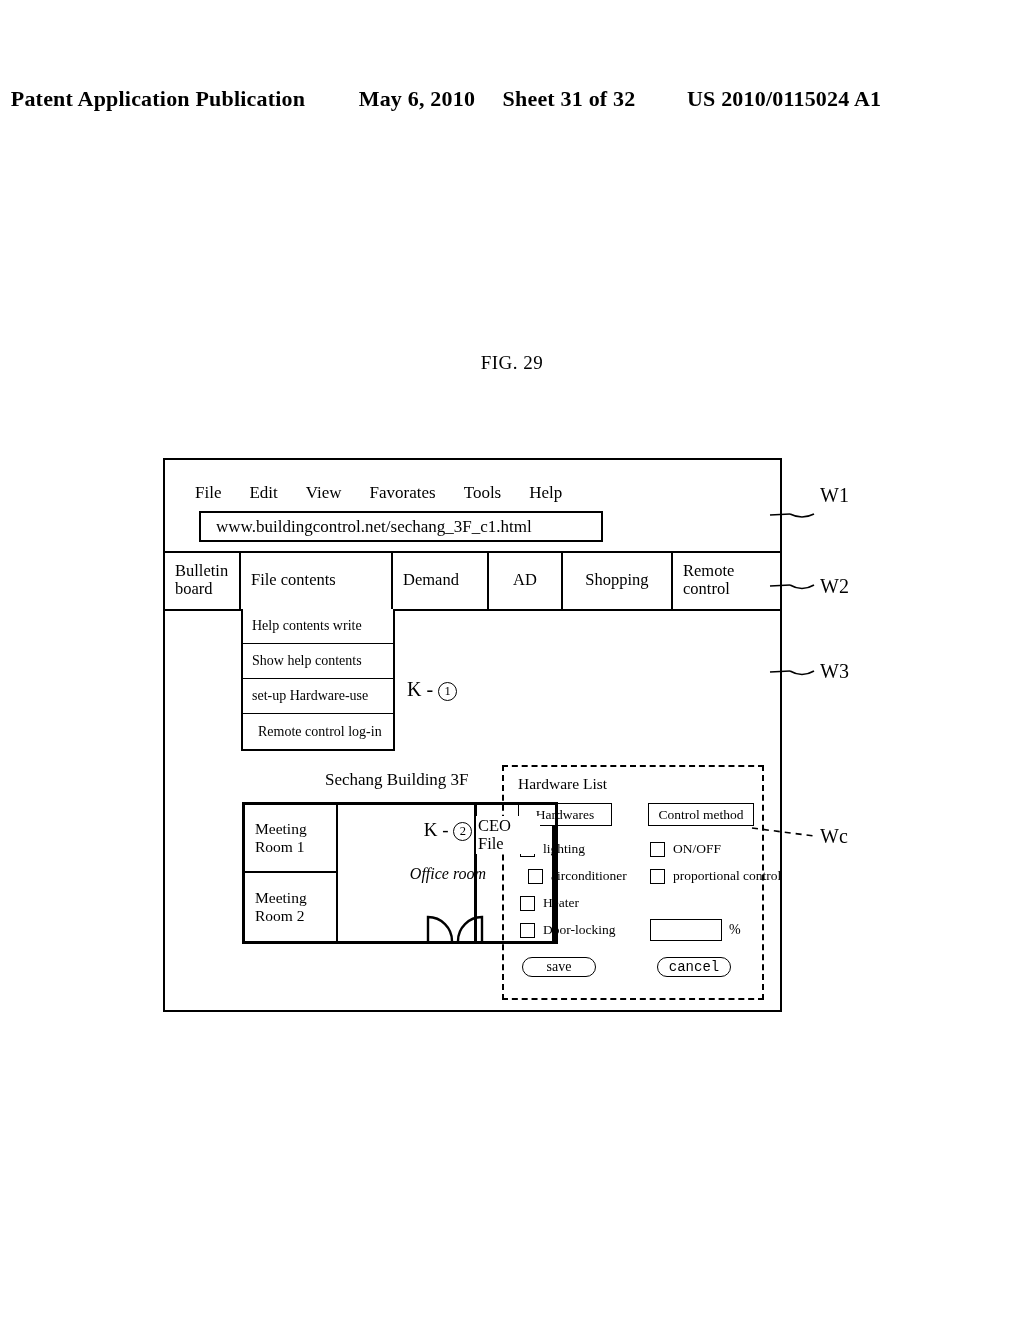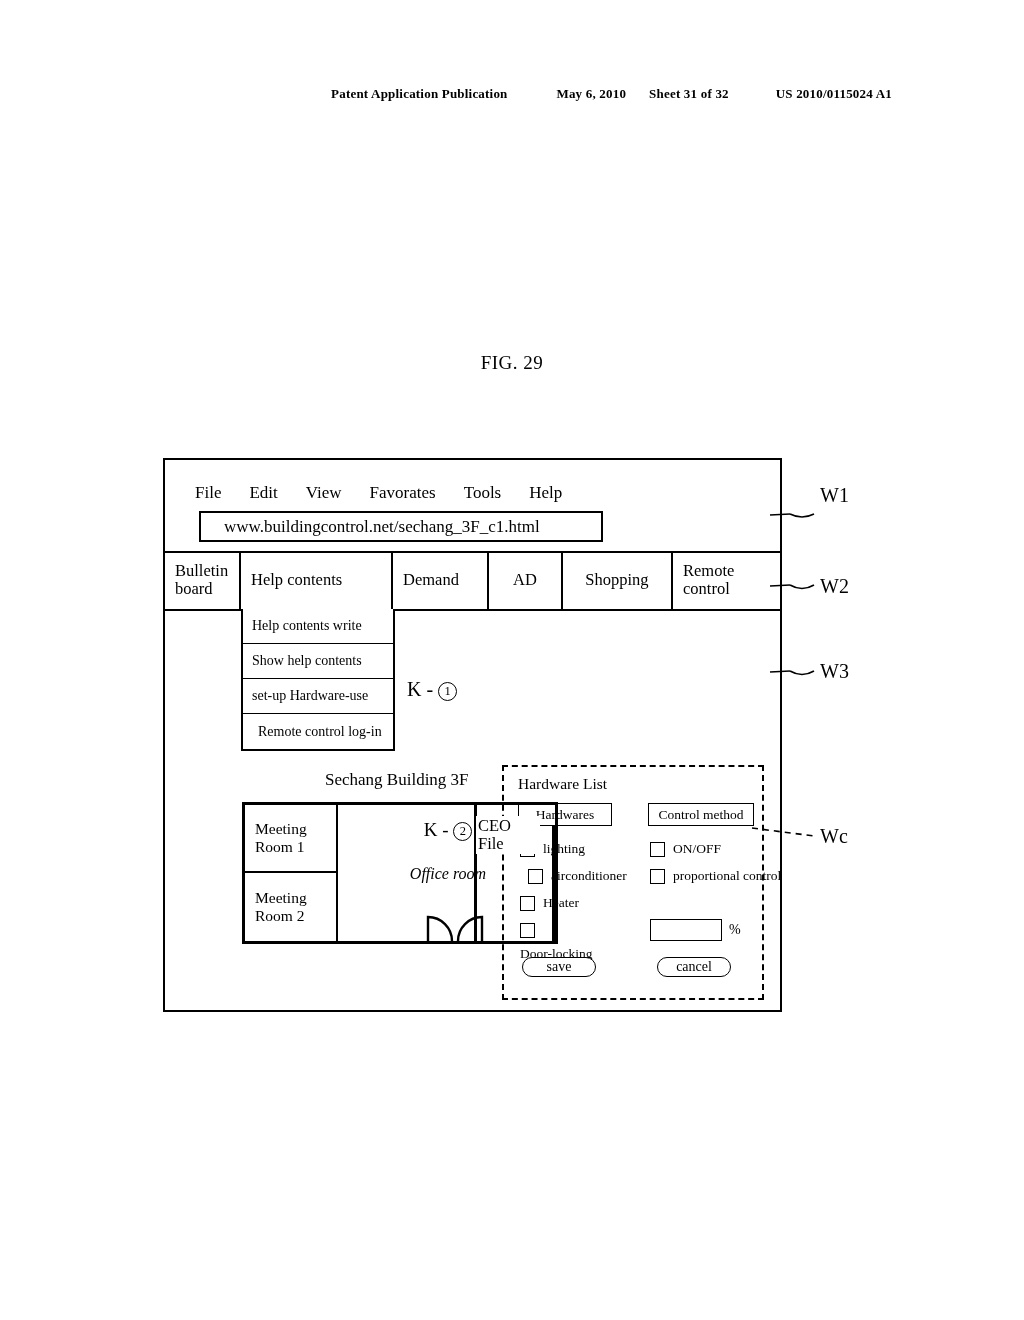--- a/index.html
+++ b/index.html
@@ -16,24 +16,24 @@
     color: #000000;
     overflow: hidden;
   }
 
   
   #page-header {
     position: absolute;
     left: 0;
     top: 86px;
     width: 892px;
-    text-align: right;
+    text-align: center;
     font-family: "Liberation Serif", serif;
     font-weight: bold;
-    font-size: 13px;
+    font-size: 22px;
     letter-spacing: 0.2px;
     white-space: nowrap;
   }
   #page-header .hdr-seg { display: inline-block; }
   #page-header .gap-lg { display: inline-block; width: 42px; }
   #page-header .gap-md { display: inline-block; width: 16px; }
   #page-header .gap-xl { display: inline-block; width: 40px; }
 
   
   #fig-caption {
@@ -85,21 +85,21 @@
     display: flex;
     align-items: center;
   }
   #url-field {
     border: 2px solid #000;
     height: 31px;
     width: 404px;
     box-sizing: border-box;
     display: flex;
     align-items: center;
-    padding-left: 23px;
+    padding-left: 15px;
     font-size: 17px;
     white-space: nowrap;
     background: #fff;
   }
 
   
   .frame-rule {
     position: absolute;
     left: 0;
     width: 100%;
@@ -309,21 +309,21 @@
     box-sizing: border-box;
     flex: 0 0 auto;
     background: #fff;
     margin-top: 1px;
   }
   .chk-label { line-height: 1.15; }
 
   #row-lighting      { left: 16px; top: 74px; }
   #row-aircon        { left: 24px; top: 101px; }
   #row-heater        { left: 16px; top: 128px; }
-  #row-doorlock      { left: 16px; top: 155px; flex-direction: column; }
+  #row-doorlock      { left: 16px; top: 155px; }
   #row-onoff         { left: 146px; top: 74px; }
   #row-proportional  { left: 146px; top: 101px; }
 
   #percent-group {
     position: absolute;
     left: 146px; top: 152px;
     display: flex;
     align-items: center;
     gap: 7px;
   }
@@ -341,21 +341,21 @@
     border-radius: 11px;
     height: 20px;
     display: flex;
     align-items: center;
     justify-content: center;
     font-size: 14px;
     background: #fff;
     box-sizing: border-box;
   }
   #btn-save   { left: 18px;  top: 190px; width: 74px; }
-  #btn-cancel { left: 153px; top: 190px; width: 74px; }
+  #btn-cancel { left: 153px; top: 190px; width: 74px; font-family: Liberation Mono, monospace; }
 
   
   .callout-label {
     position: absolute;
     font-size: 20px;
     font-family: "Liberation Serif", serif;
     white-space: nowrap;
   }
   #label-w1 { left: 820px; top: 484px; }
   #label-w2 { left: 820px; top: 575px; }
@@ -397,21 +397,21 @@
   </div>
 
   <div id="address-row">
     <div id="url-field">www.buildingcontrol.net/sechang_3F_c1.html</div>
   </div>
 
   <div class="frame-rule" id="rule-w1"></div>
 
   <div id="nav-tabs">
     <div class="tab tab-w1">Bulletin board</div>
-    <div class="tab tab-w2">Help contents</div>
+    <div class="tab tab-w2">File contents</div>
     <div class="tab tab-w3">Demand</div>
     <div class="tab tab-w4">AD</div>
     <div class="tab tab-w5">Shopping</div>
     <div class="tab tab-w6">Remote control</div>
   </div>
 
   <div class="frame-rule" id="rule-w2"></div>
 
   <div id="dropdown-menu">
     <div class="dd-item">Help contents write</div>

